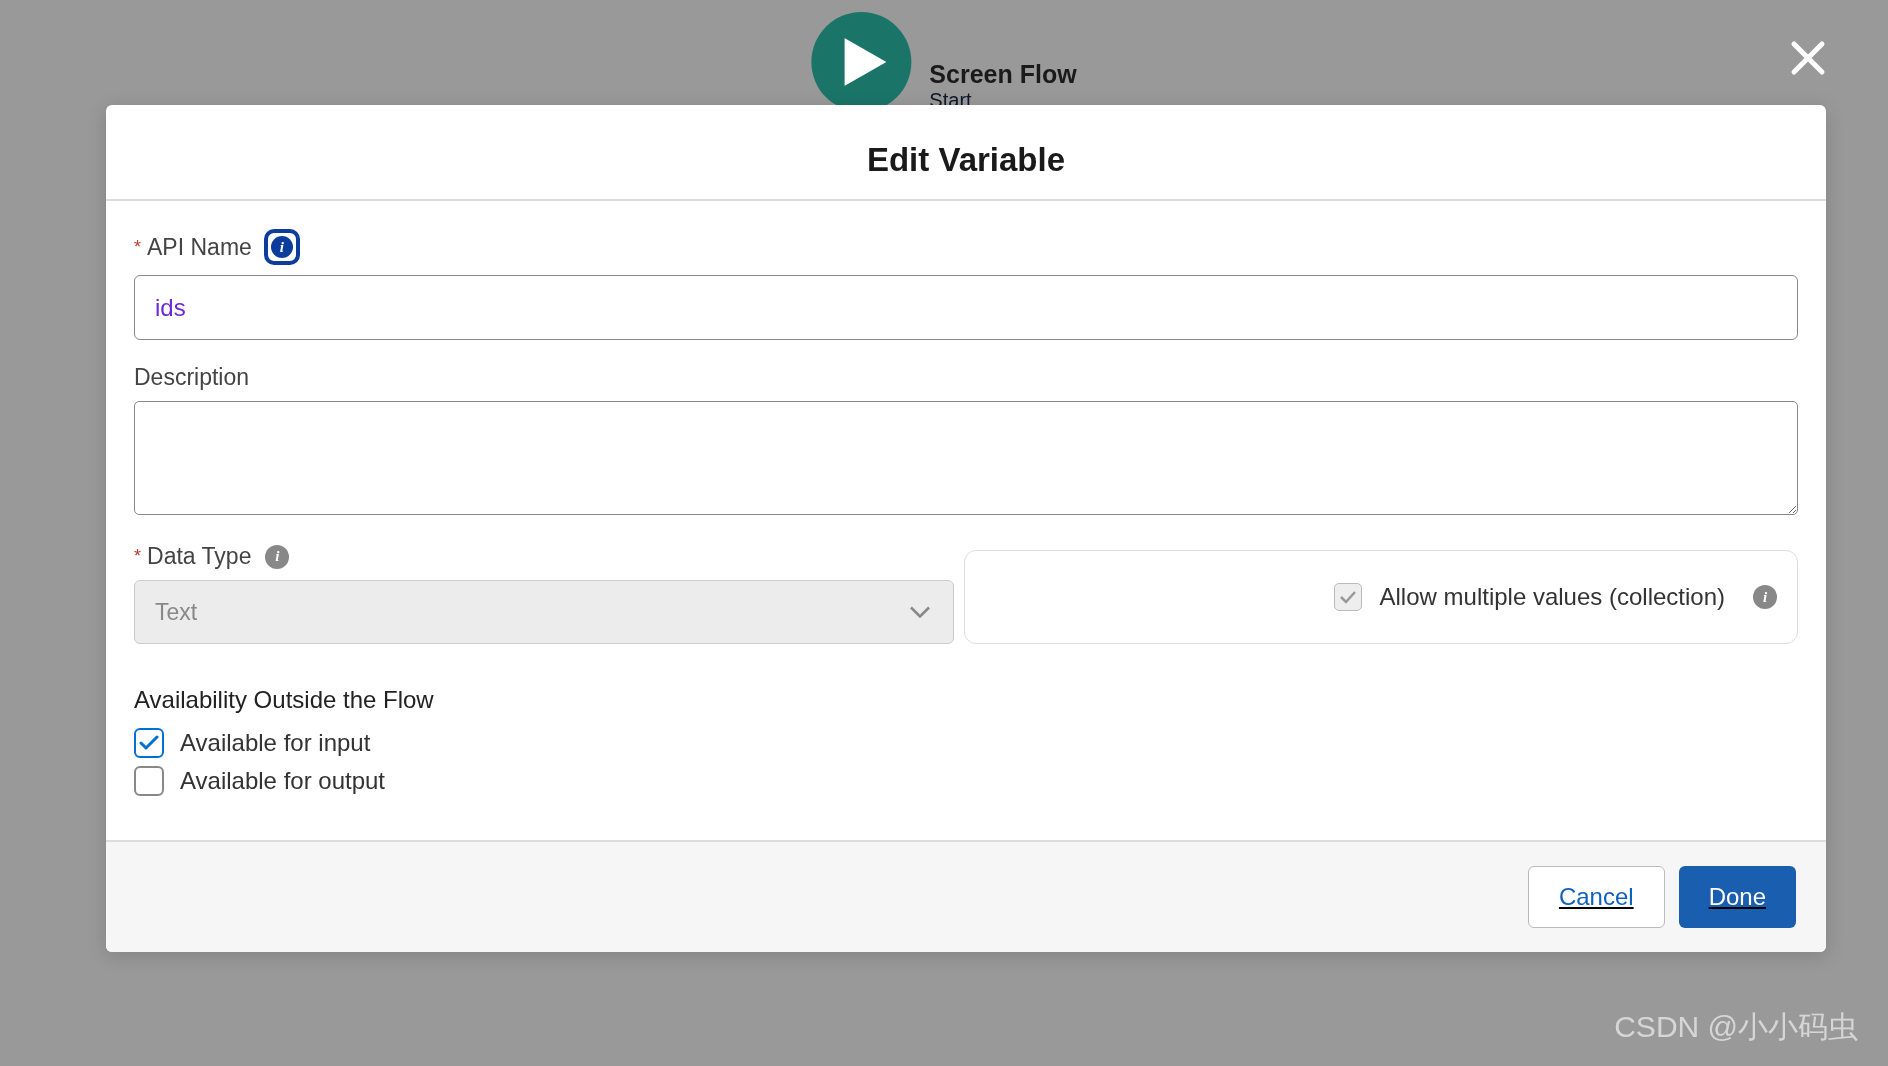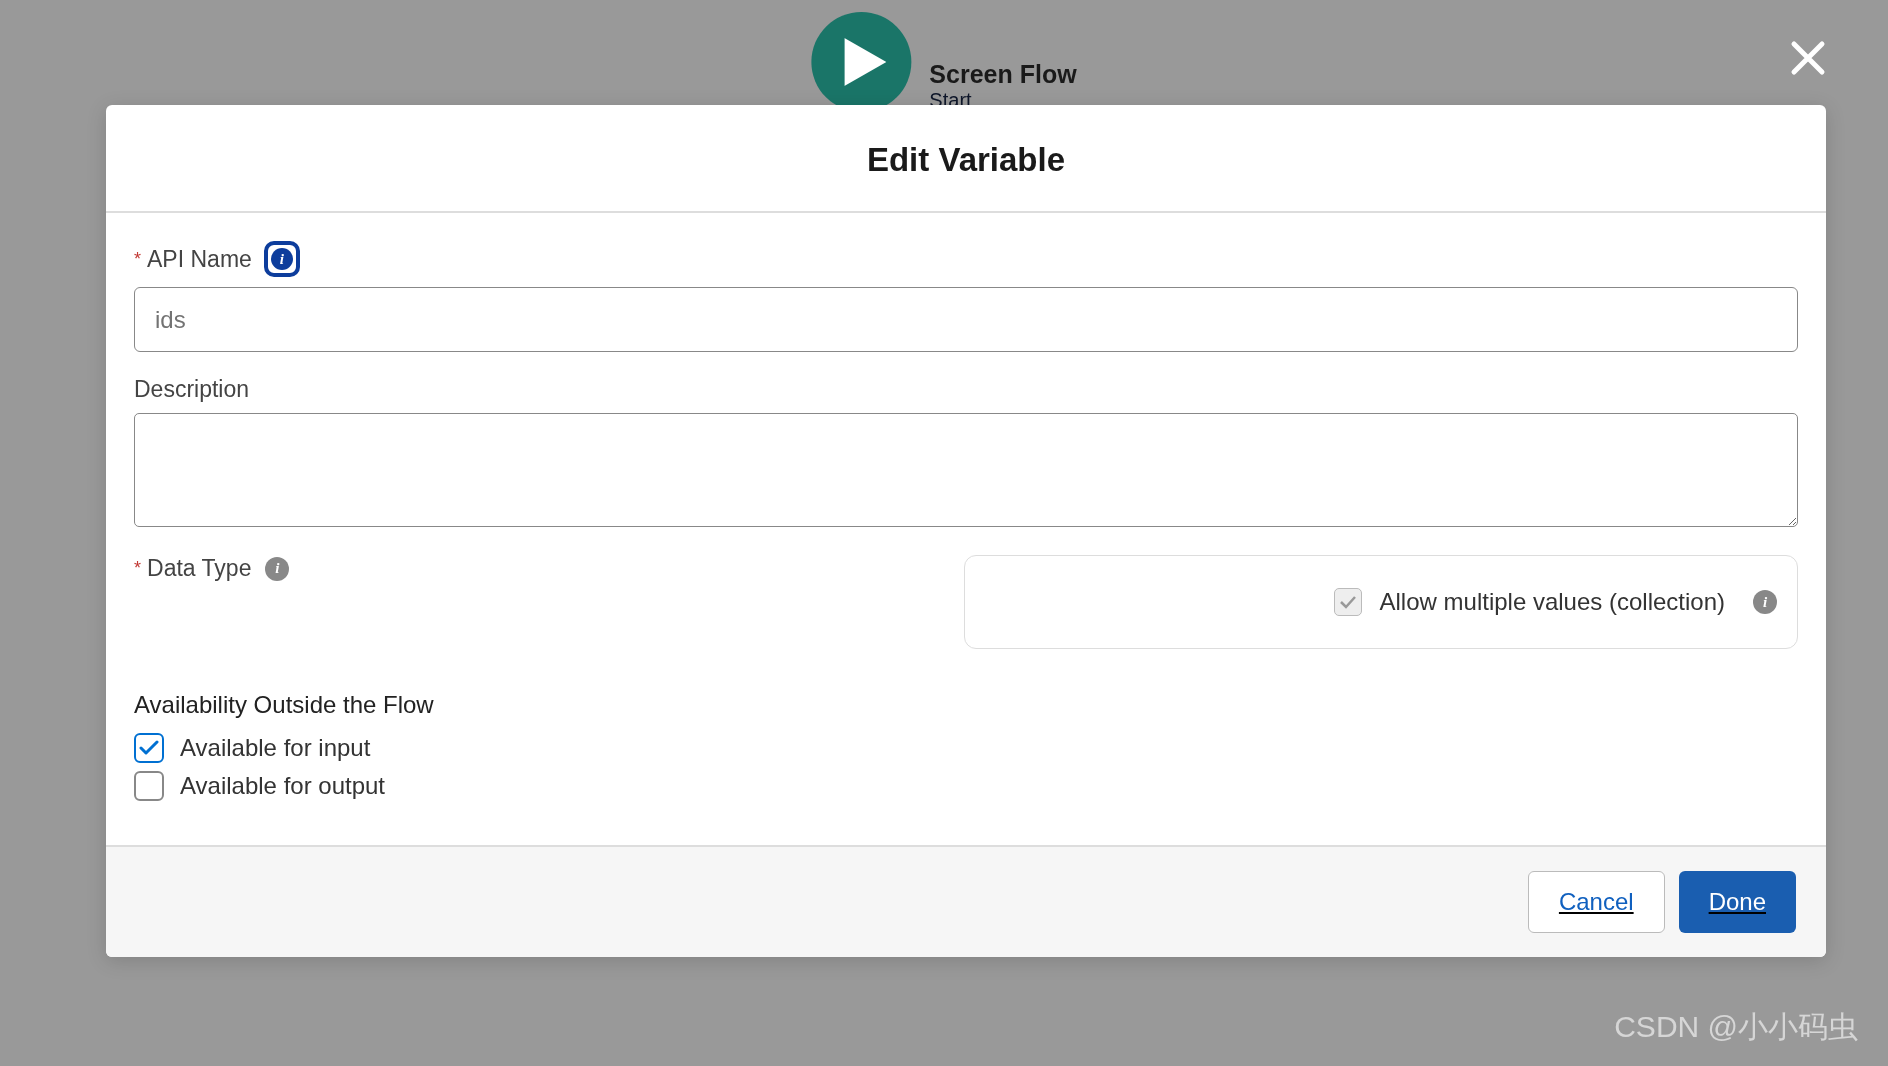--- a/index.html
+++ b/index.html
@@ -59,21 +59,21 @@
       position: absolute;
       top: 105px;
       left: 106px;
       right: 62px;
       background: #fff;
       border-radius: 6px;
       box-shadow: 0 4px 20px rgba(0,0,0,0.15);
       overflow: hidden;
     }
     .modal-header {
-      padding: 36px 30px 32px;
+      padding: 36px 30px 20px;
       text-align: center;
       border-bottom: 2px solid #ddd;
     }
     .modal-title {
       font-size: 33px;
       font-weight: 700;
       color: #1a1a1a;
     }
     .modal-body {
       padding: 28px 28px 36px 28px;
@@ -126,21 +126,21 @@
       height: 22px;
       background: #0d3d9c;
     }
     .text-input {
       width: 100%;
       height: 65px;
       border: 1px solid #888;
       border-radius: 6px;
       padding: 0 20px;
       font-size: 24px;
-      color: #737373;
+      color: #6d28d9;
     }
     .textarea-input {
       width: 100%;
       height: 114px;
       border: 1px solid #888;
       border-radius: 5px;
       padding: 12px 20px;
       font-size: 23px;
       resize: both;
       font-family: inherit;
@@ -312,20 +312,28 @@
       </div>
       <textarea class="textarea-input" style=""></textarea>
     </div>
 
     <div class="two-col">
       <div class="col-left">
         <div class="form-label">
           <span class="required-star">*</span>
           <span>Data Type</span>
           <span class="info-icon-circle">i</span>
+        </div>
+        <div class="select-wrap">
+          <span>Text</span>
+          <span class="select-caret">
+            <svg width="22" height="14" viewBox="0 0 22 14">
+                <path d="M 2 2 L 11 11 L 20 2" stroke="#888" stroke-width="2.5" fill="none"></path>
+              </svg>
+          </span>
         </div>
       </div>
       <div class="col-right">
         <div class="checkbox-box">
           <div class="checkbox-disabled">
             <svg width="18" height="14" viewBox="0 0 18 14">
                 <path d="M 2 7 L 7 12 L 16 2" stroke="#999" stroke-width="2.5" fill="none"></path>
               </svg>
           </div>
           <span class="checkbox-label-inline">Allow multiple values (collection)</span>

